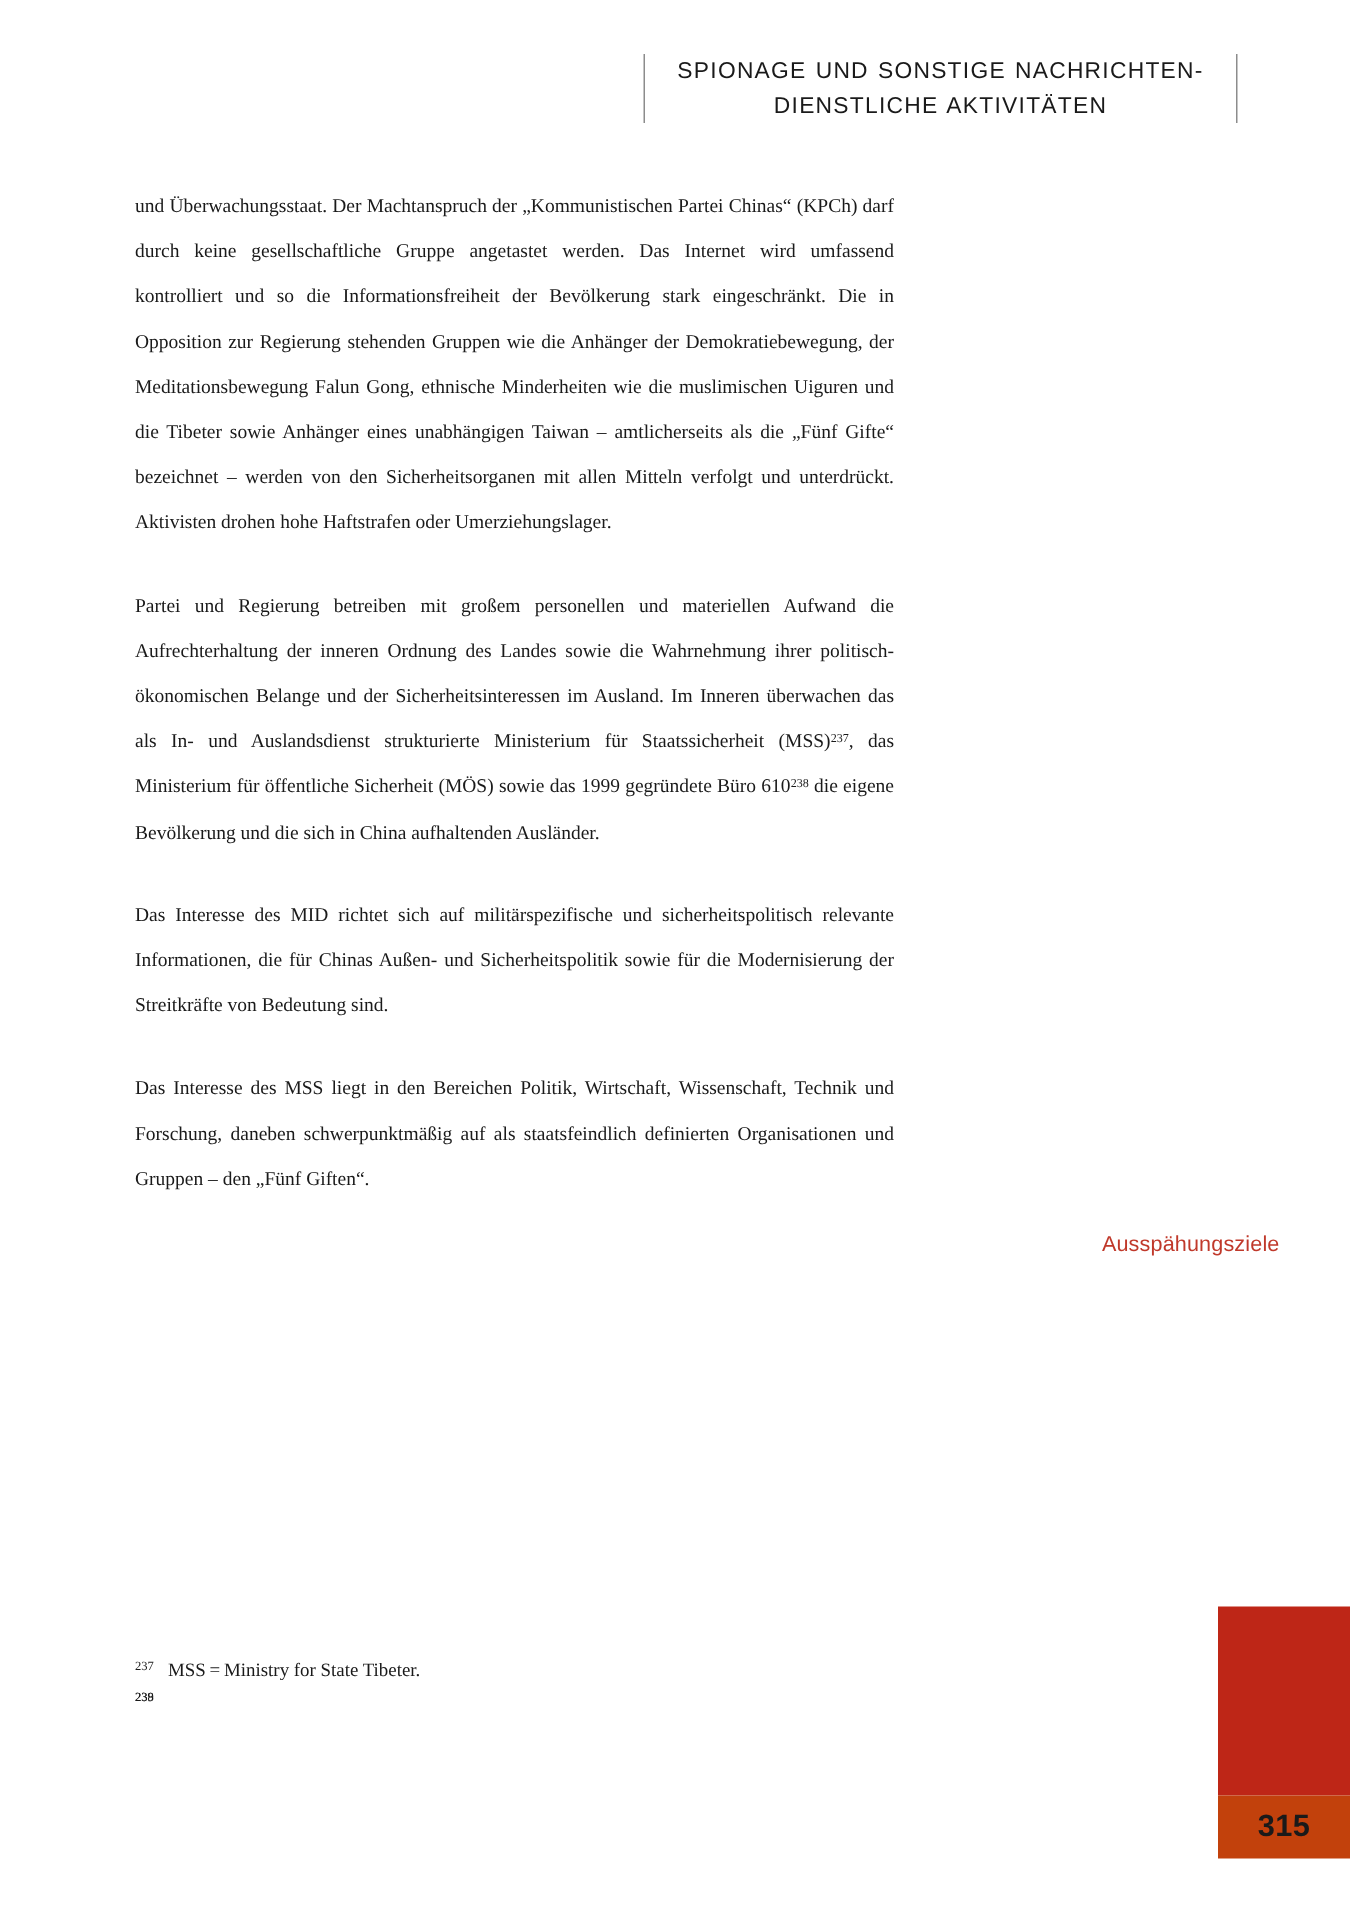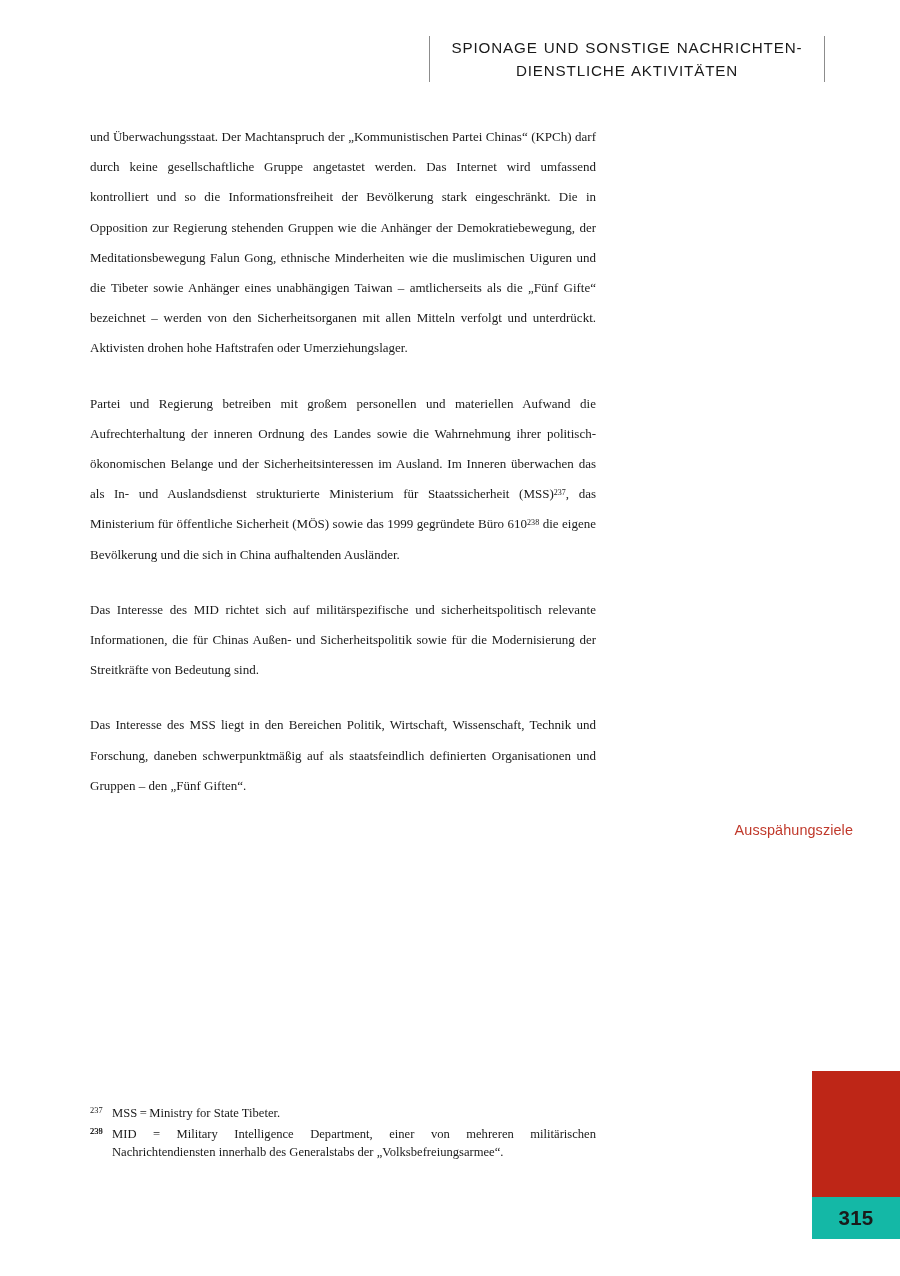--- a/index.html
+++ b/index.html
@@ -117,21 +117,21 @@
     width: 88px;
   }
   .page-tab .red-block {
     width: 88px;
     height: 126px;
     background: #be2617;
   }
   .page-tab .num-block {
     width: 88px;
     height: 42px;
-    background: #14b8a6;
+    background: #c2410c;
     display: flex;
     align-items: center;
     justify-content: center;
     font-family: "Liberation Sans", "DejaVu Sans", sans-serif;
     font-size: 20.5px;
     font-weight: bold;
     color: #1a1a1a;
     letter-spacing: 0.3px;
   }
 </style>
@@ -161,20 +161,19 @@
 <div class="footnotes">
   <div class="footnote">
     <span class="fn-num">237</span>
     <span>MSS = Ministry for State Tibeter.</span>
   </div>
   <div class="footnote">
     <span class="fn-num">238</span>
   </div>
   <div class="footnote">
     <span class="fn-num">239</span>
-    <span>MID = Military Intelligence Department, einer von mehreren militärischen Nachrichtendiensten innerhalb des Generalstabs der „Volksbefreiungsarmee“.</span>
   </div>
 </div>
 
 <div class="page-tab">
   <div class="red-block"></div>
   <div class="num-block">315</div>
 </div>
 
 </body></html>

